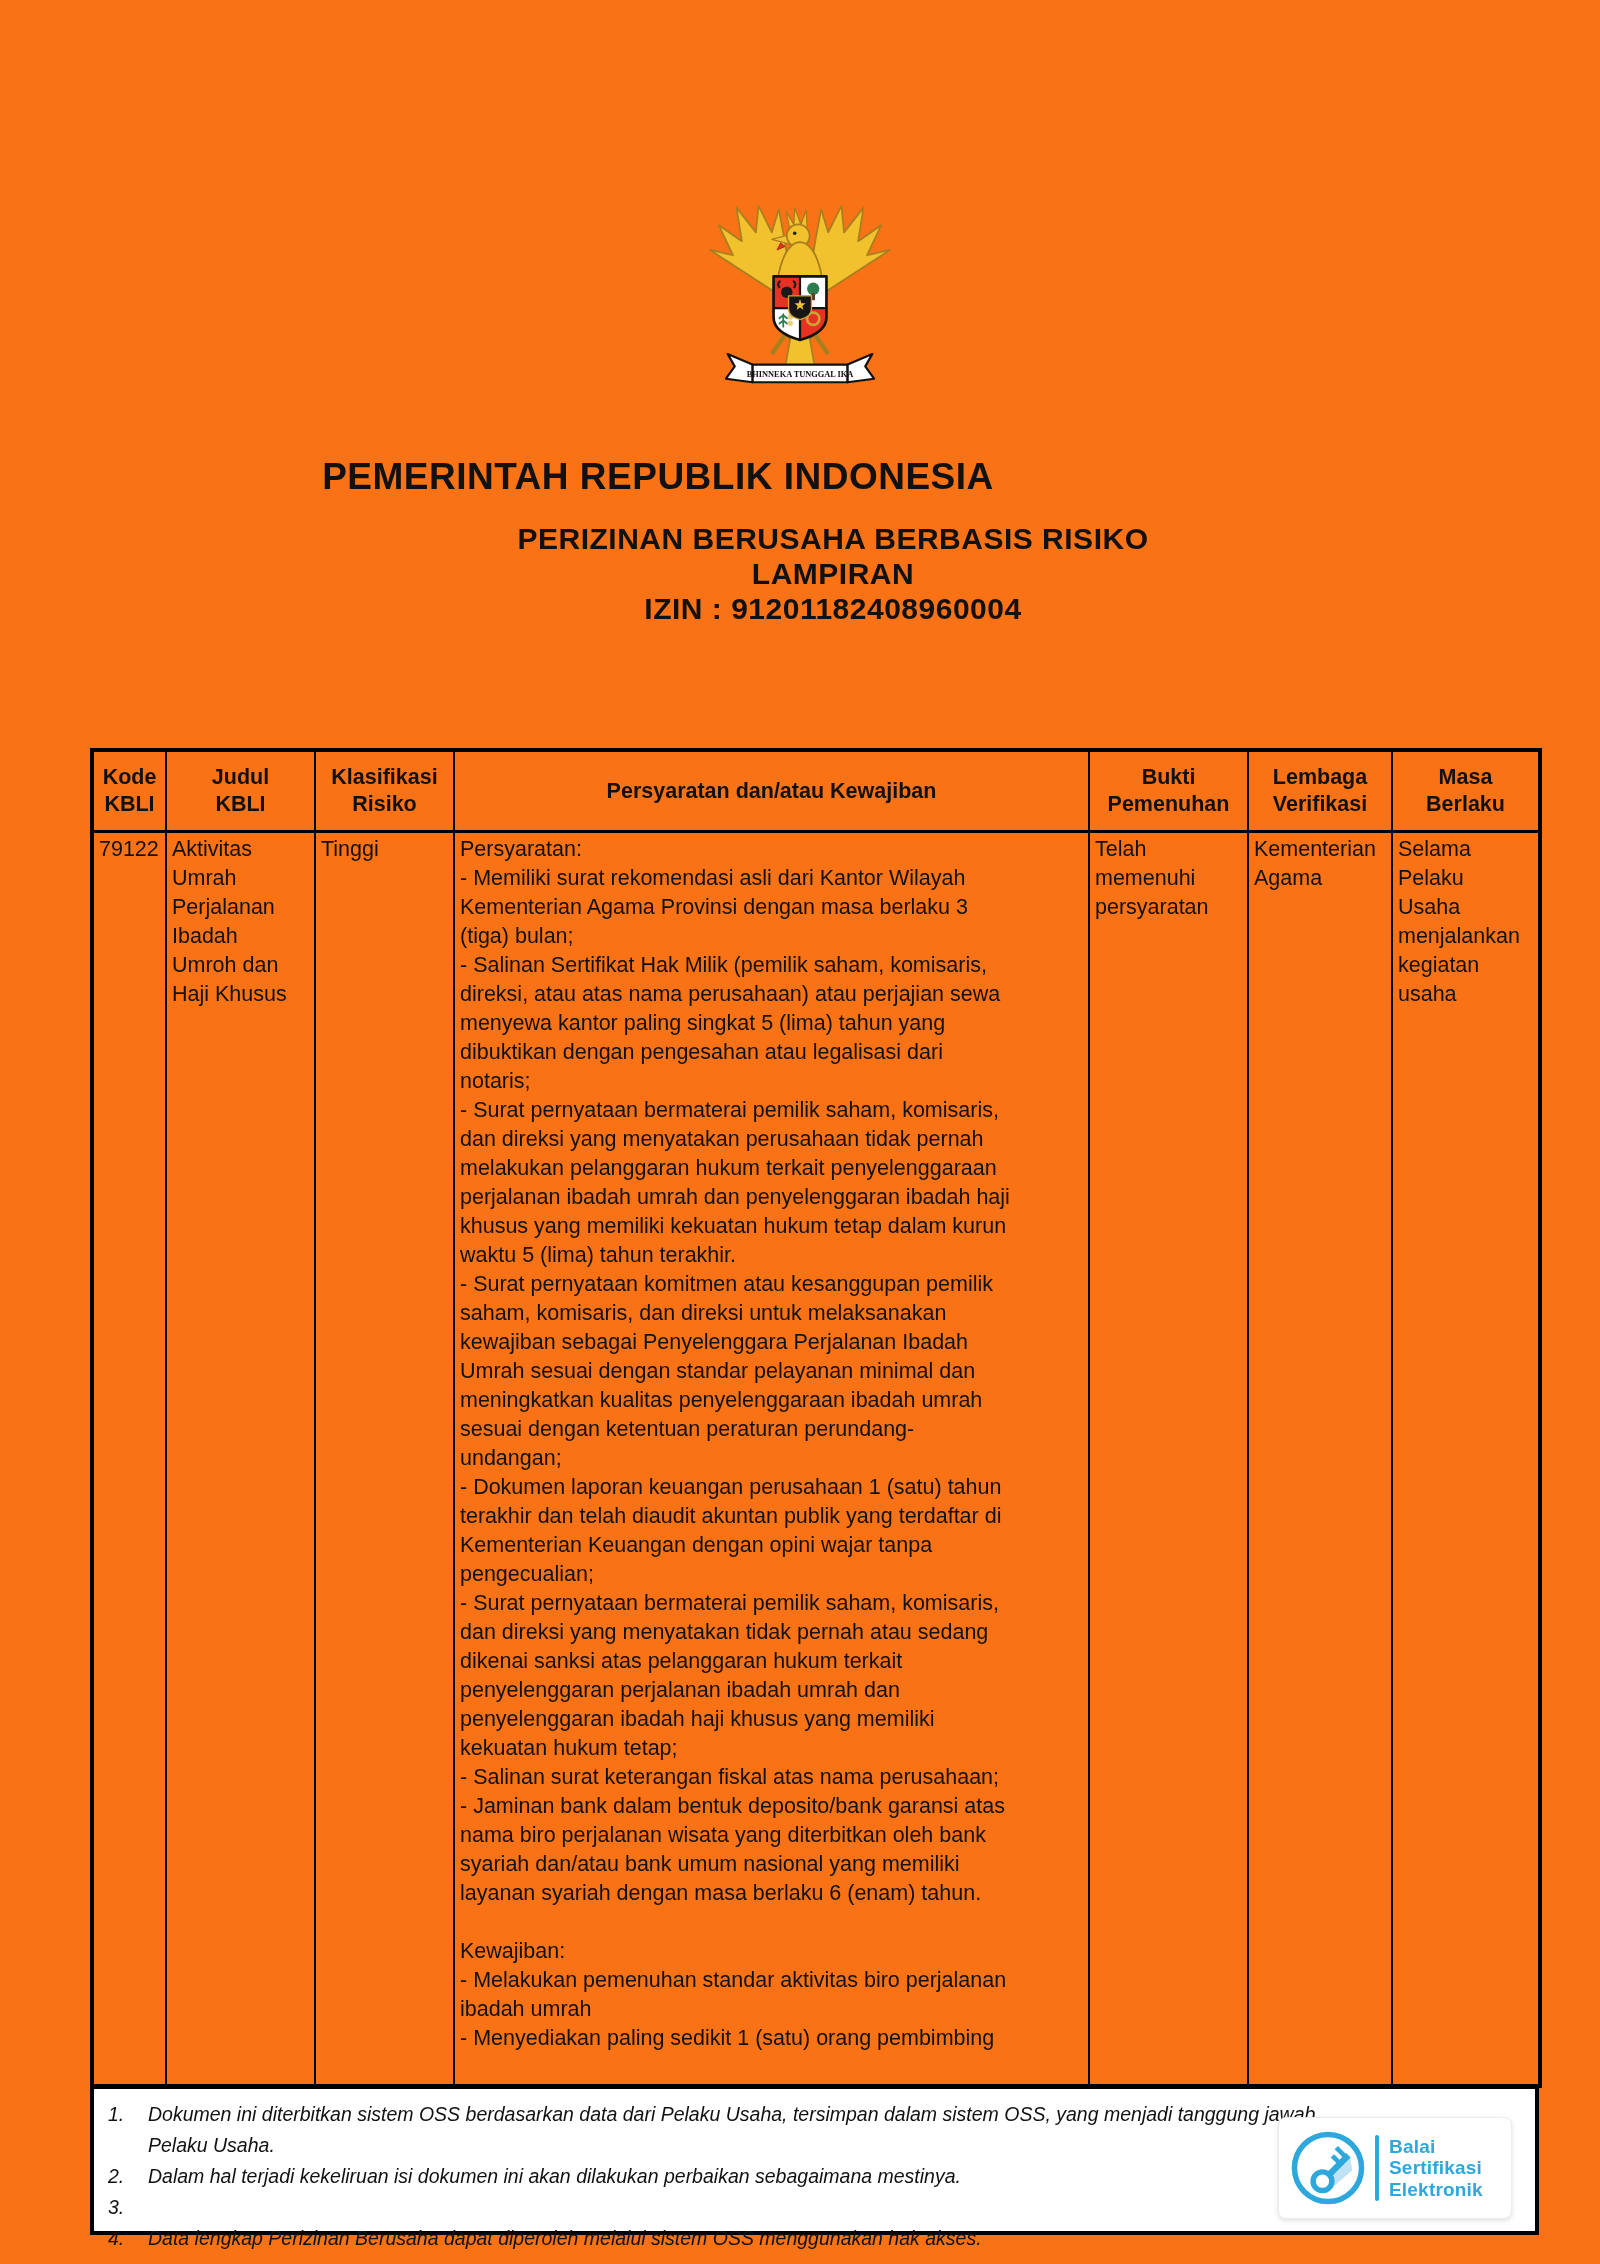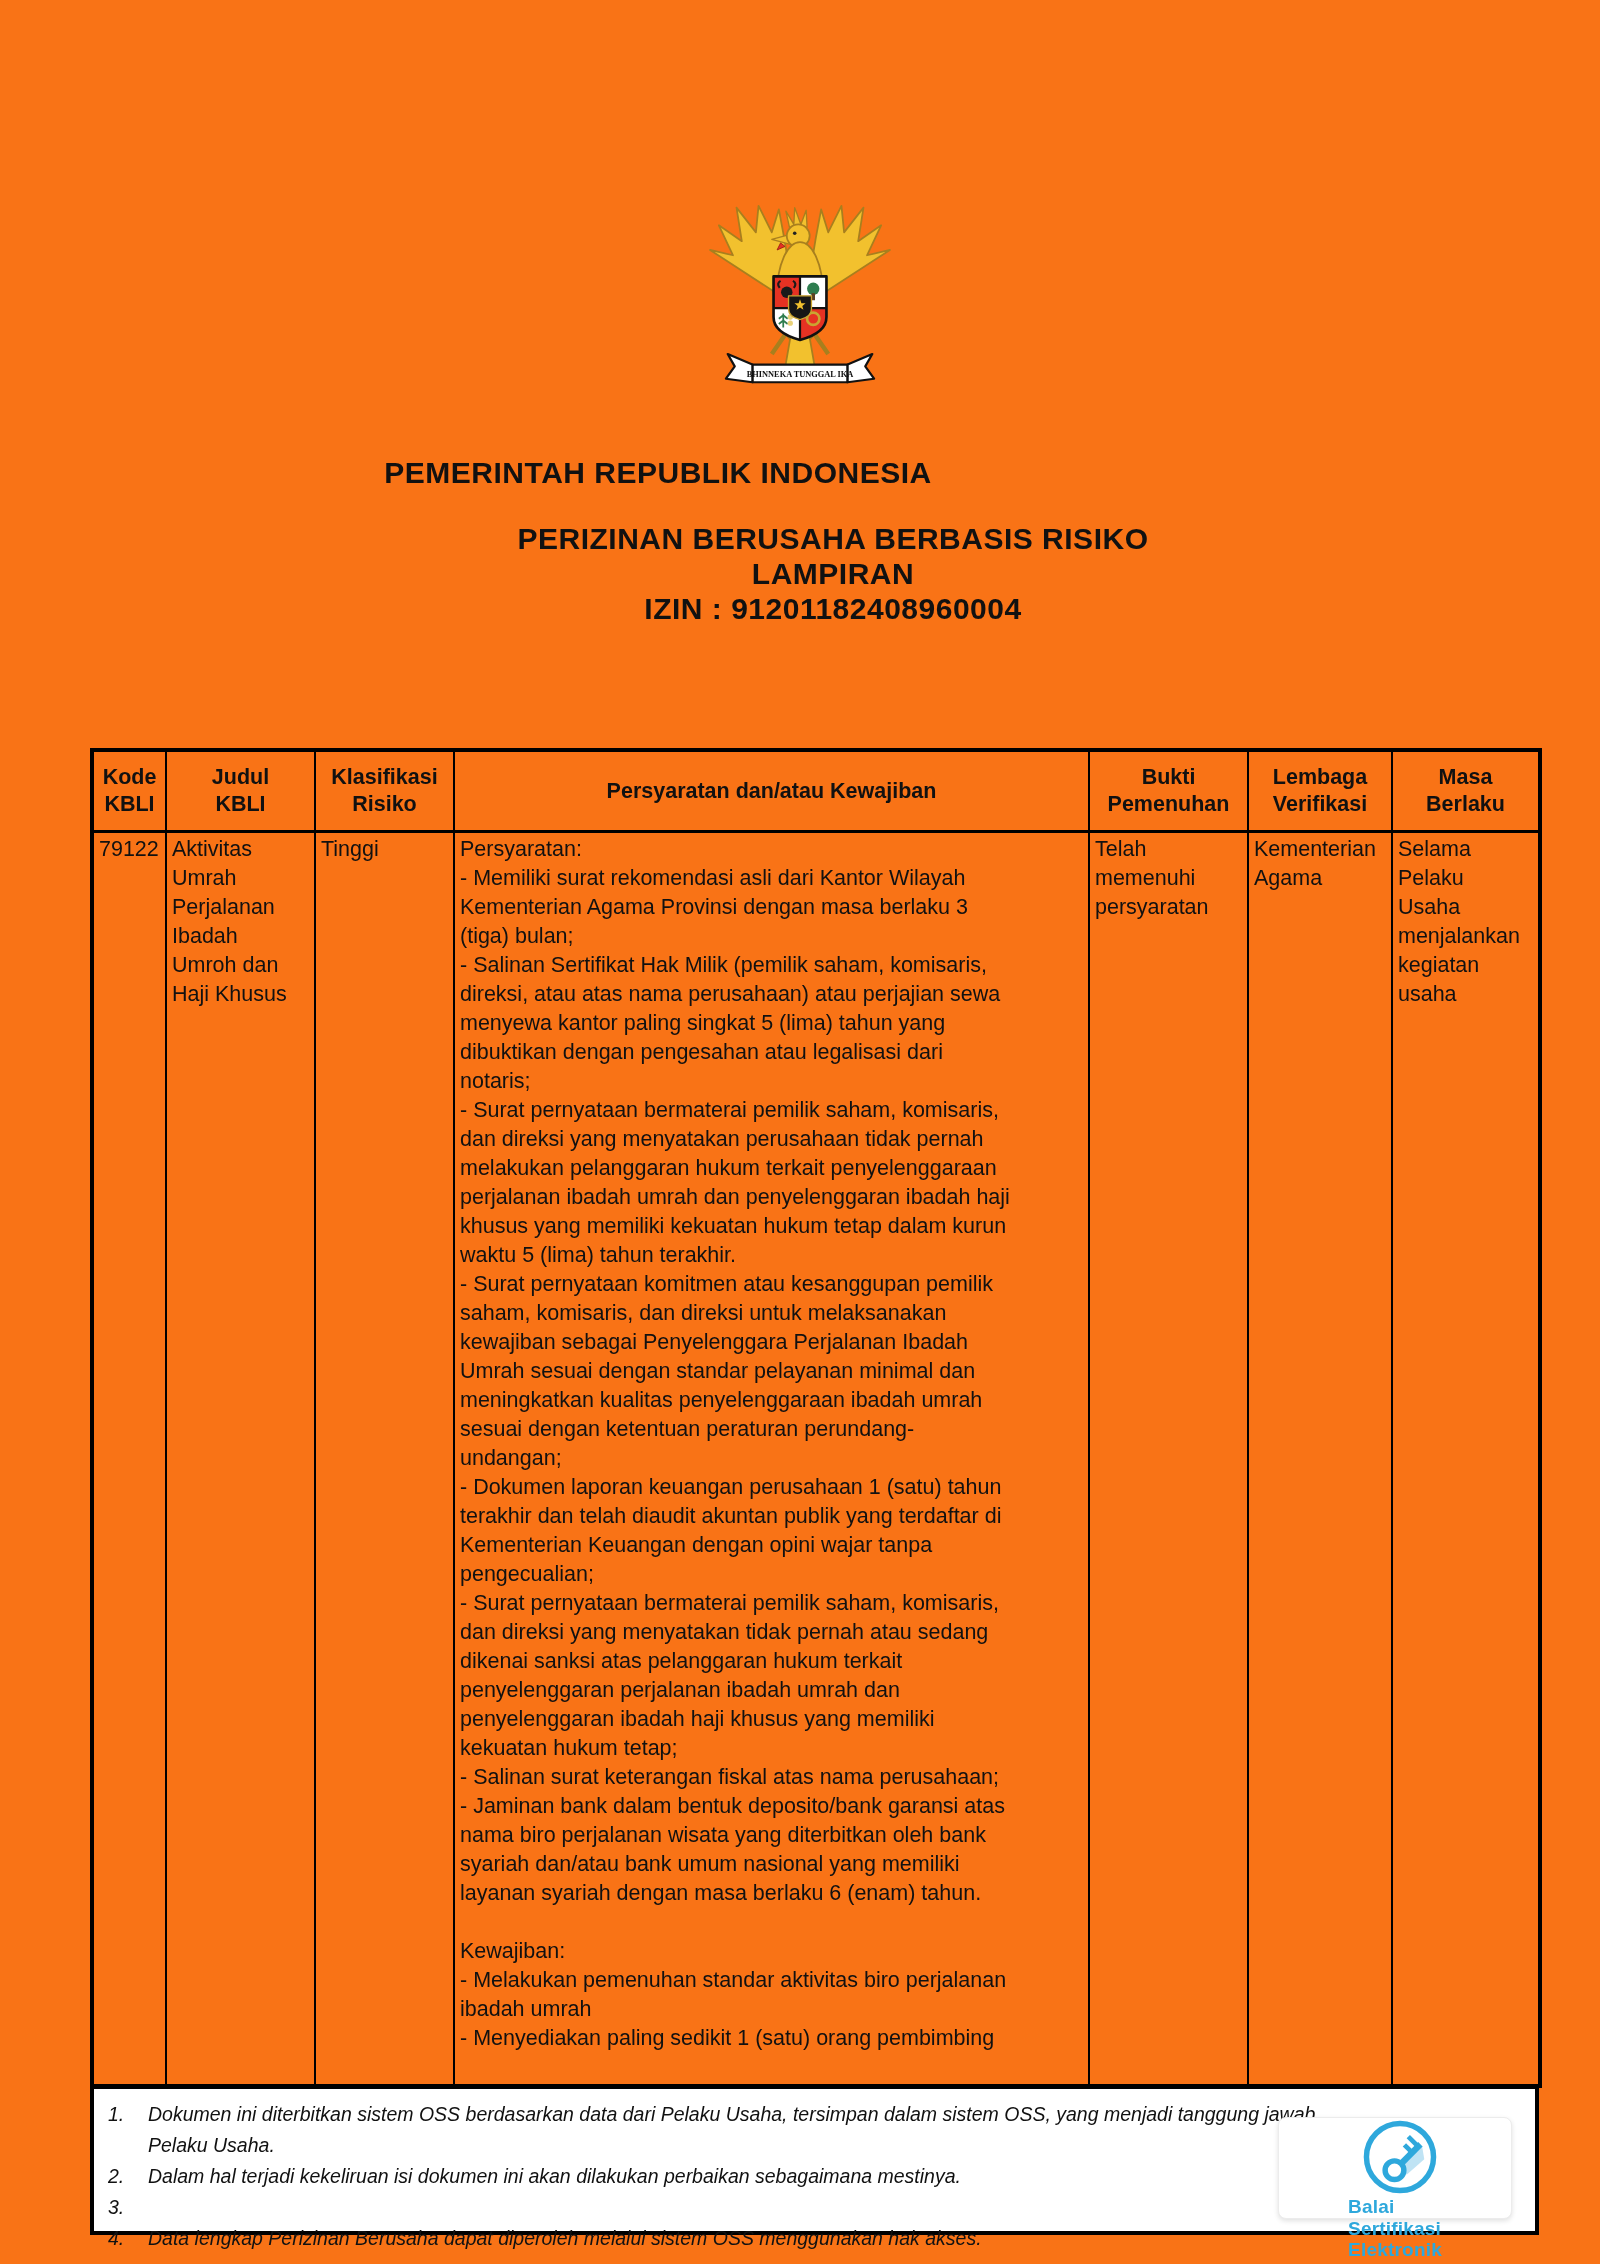--- a/index.html
+++ b/index.html
@@ -10,21 +10,21 @@
     font-family:"Liberation Sans", sans-serif;
     color:#111;
     overflow:hidden;
     margin:0 auto;
   }
   
   .emblem{position:absolute;left:703px;top:196px;width:194px;height:212px;}
   
   .title-1{
     position:absolute;left:0;top:456px;width:1316px;
-    text-align:center;font-size:30px;font-weight:bold;letter-spacing:0.5px;
+    text-align:center;font-size:37px;font-weight:bold;letter-spacing:0.5px;
   }
   .title-block{
     position:absolute;left:0;top:521px;width:1600px;
     text-align:center;font-size:30px;font-weight:bold;line-height:35px;letter-spacing:0.5px;margin-left:33px;
   }
   .intro{
     position:absolute;left:90px;top:692px;width:1430px;
     font-size:22px;
   }
   
@@ -65,21 +65,21 @@
     background:#fff;
   }
   .notes{position:absolute;left:14px;top:10px;right:8px;}
   .note{display:flex;font-style:italic;font-size:19.5px;line-height:31px;}
   .note .num{width:40px;flex:0 0 40px;}
   .note .txt{white-space:pre-line;}
   .bsre-card{
     position:absolute;left:1278px;top:2117px;width:232px;height:100px;
     background:#fff;border:1px solid #ececec;border-radius:8px;
     box-shadow:0 2px 5px rgba(0,0,0,0.12);
-    display:flex;align-items:center;flex-direction:column;
+    display:flex;align-items:center;
   }
   .bsre-key{width:78px;height:78px;margin-left:10px;flex:0 0 78px;}
   .bsre-divider{width:4px;height:66px;background:#2ea8dc;margin:0 10px 0 8px;border-radius:2px;}
   .bsre-text{
     font-weight:bold;color:#2ea8dc;font-size:19px;line-height:21.5px;
     letter-spacing:0.2px;
   }
 </style>
 </head>
 <body>

